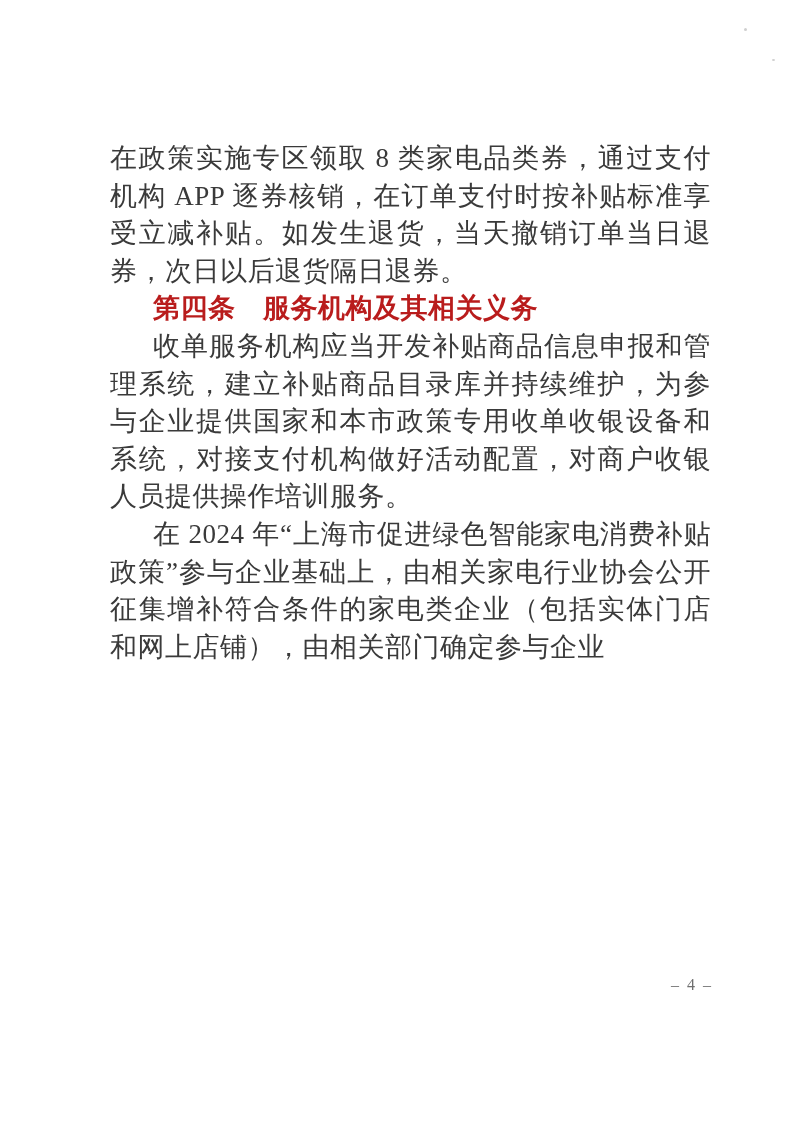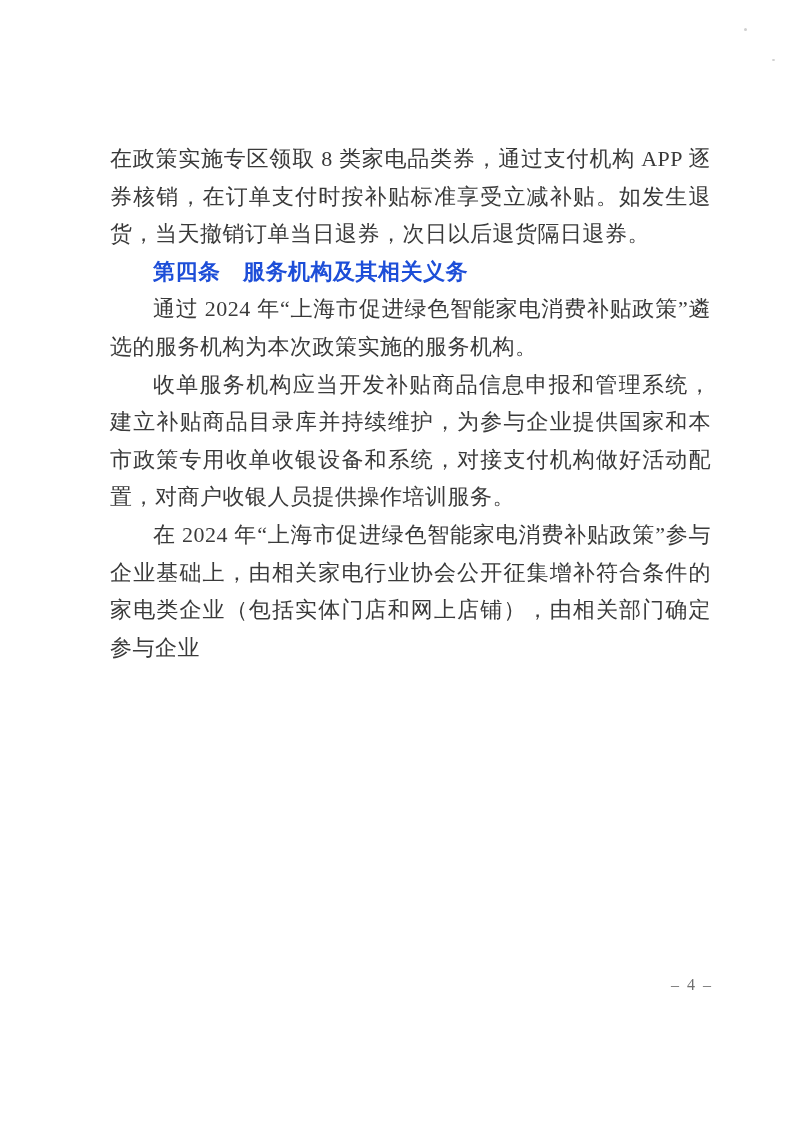--- a/index.html
+++ b/index.html
@@ -17,33 +17,33 @@
   }
   .content {
     position: absolute;
     left: 110px;
     top: 140px;
     width: 601px;
   }
   .content p {
     margin: 0;
     padding: 0;
-    font-size: 22px;
+    font-size: 27px;
     line-height: 37.6px;
     color: #3a3a3a;
     text-align: justify;
     letter-spacing: 0.5px;
   }
   .content p.indent {
     text-indent: 43px;
   }
   .content p.heading {
     font-family: "Liberation Sans", sans-serif;
     font-weight: 700;
-    color: #1d4ed8;
+    color: #b91c1c;
     text-indent: 43px;
     text-align: left;
     letter-spacing: 0.5px;
   }
   .page-number {
     position: absolute;
     top: 977px;
     right: 81px;
     font-size: 16px;
     line-height: 16px;
@@ -66,21 +66,20 @@
 <div class="page">
 
   <span class="speck speck-1"></span>
   <span class="speck speck-2"></span>
 
   <div class="content">
     <p>在政策实施专区领取 8 类家电品类券，通过支付机构 APP 逐券核销，在订单支付时按补贴标准享受立减补贴。如发生退货，当天撤销订单当日退券，次日以后退货隔日退券。</p>
 
     <p class="heading">第四条　服务机构及其相关义务</p>
 
-    <p class="indent">通过 2024 年“上海市促进绿色智能家电消费补贴政策”遴选的服务机构为本次政策实施的服务机构。</p>
 
 
     <p class="indent">收单服务机构应当开发补贴商品信息申报和管理系统，建立补贴商品目录库并持续维护，为参与企业提供国家和本市政策专用收单收银设备和系统，对接支付机构做好活动配置，对商户收银人员提供操作培训服务。</p>
 
 
 
 
     <p class="indent">在 2024 年“上海市促进绿色智能家电消费补贴政策”参与企业基础上，由相关家电行业协会公开征集增补符合条件的家电类企业（包括实体门店和网上店铺），由相关部门确定参与企业</p>
   </div>
 

